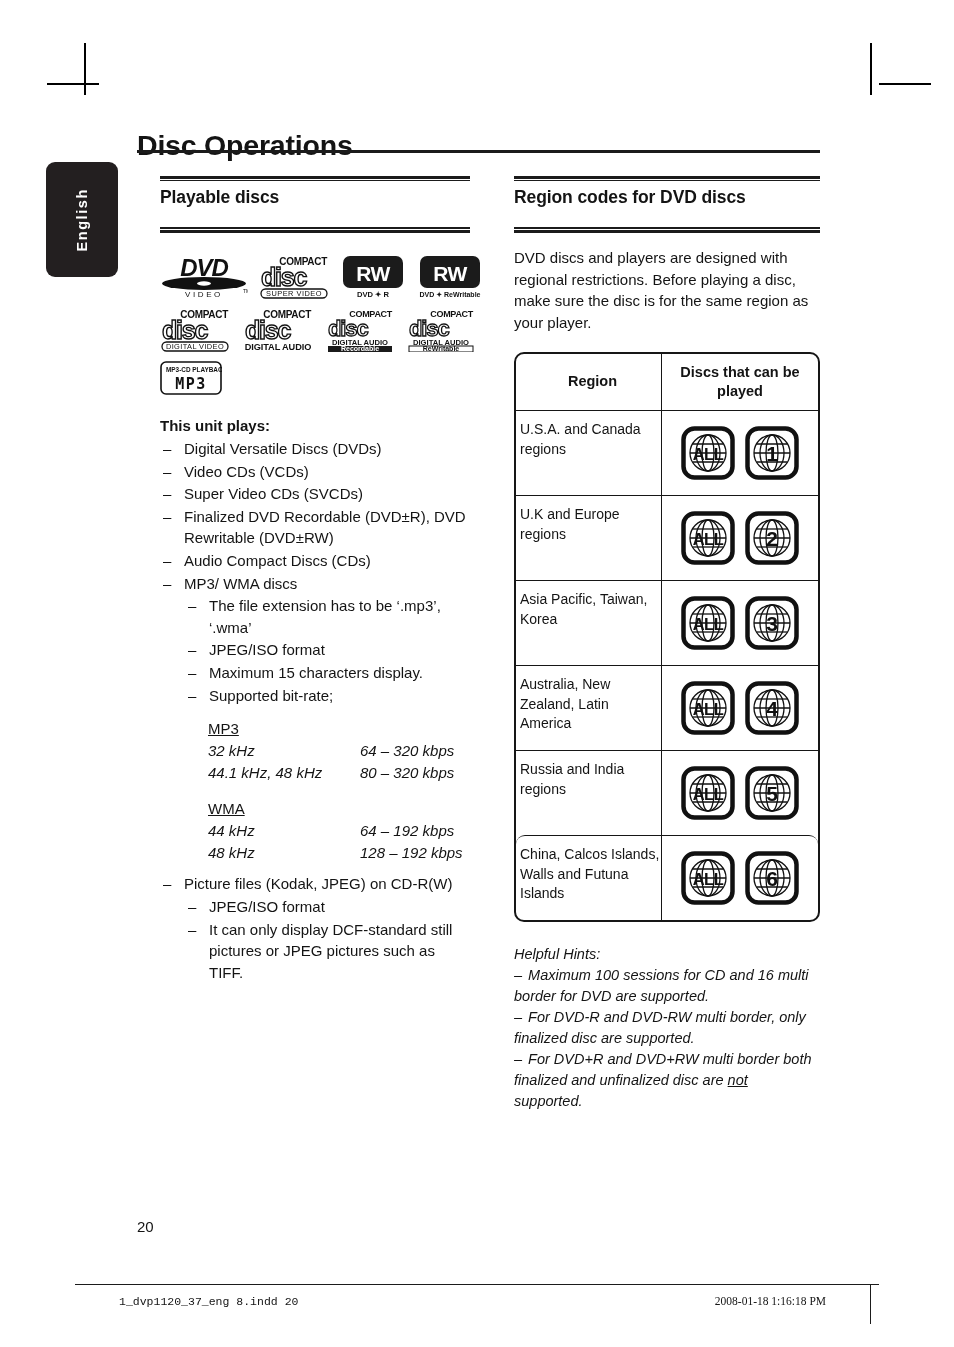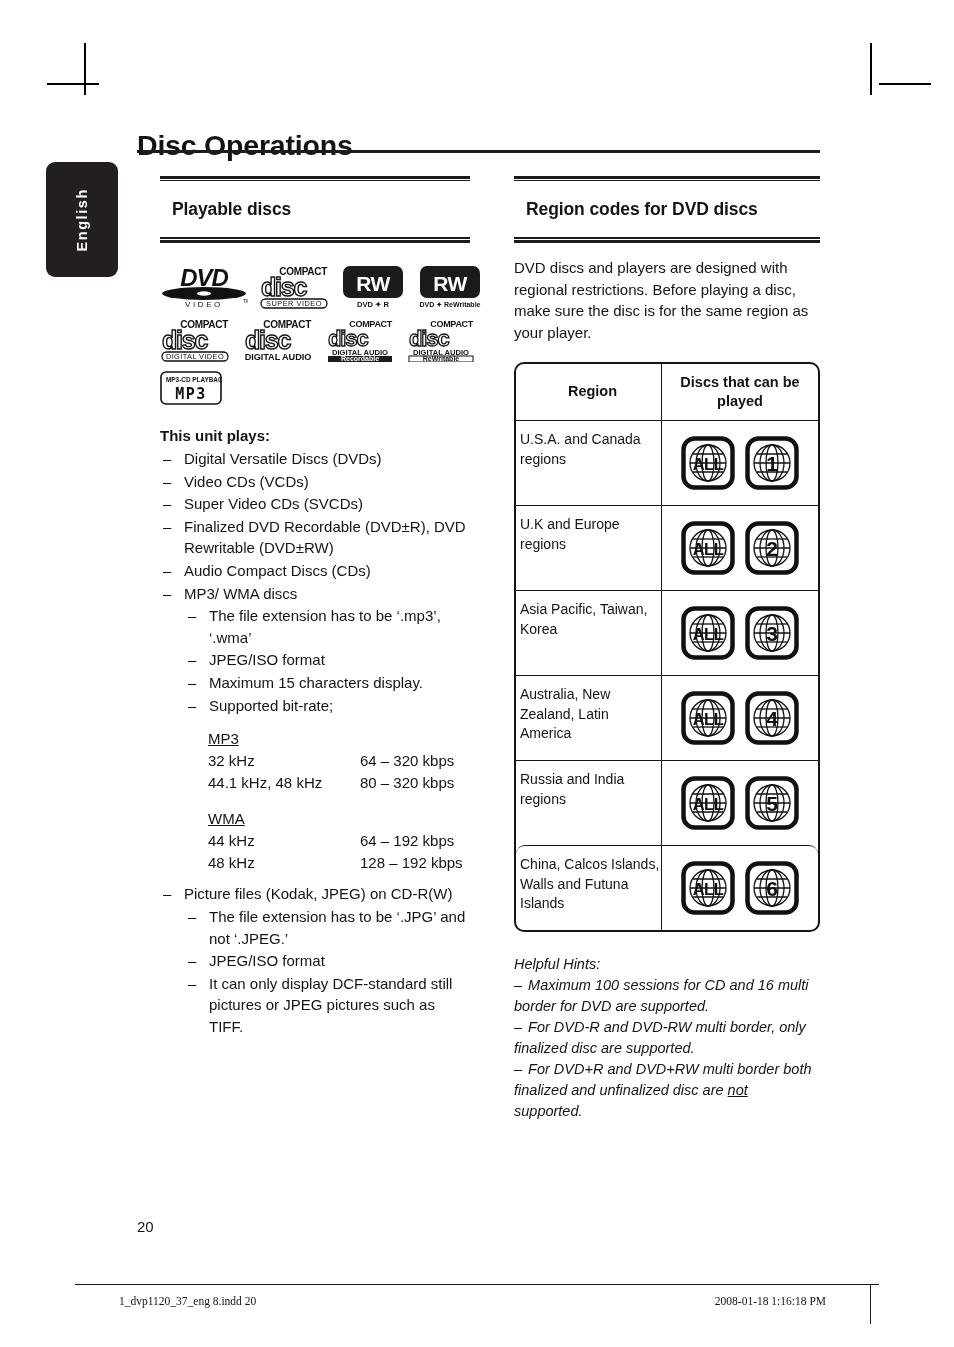--- a/index.html
+++ b/index.html
@@ -41,21 +41,21 @@
 
   
   #col-left{position:absolute;left:160px;top:176px;width:310px;}
   #col-right{position:absolute;left:514px;top:176px;width:306px;}
 
   .sec-head{position:relative;margin-bottom:6px;}
   .rule-thick{height:2.6px;background:#1b1b1b;}
   .rule-thin{height:1.1px;background:#1b1b1b;margin-top:1.8px;}
   .rule-thin-top{height:1.1px;background:#1b1b1b;margin-bottom:1.8px;}
   .sec-head h2{
-    margin:12px;padding:6px 0 5px 0;
+    margin:0;padding:6px 0 19px 0;
     font-size:17.5px;font-weight:bold;letter-spacing:-0.1px;
   }
 
   
   #logo-grid{margin-top:22px;}
   .logo-row{display:flex;align-items:flex-start;gap:11px;margin-bottom:9px;}
 
   .lg{position:relative;}
   .lg svg{display:block;}
 
@@ -69,21 +69,21 @@
   ul.dashlist>li::before{
     content:"\2013";position:absolute;left:3px;top:0;
   }
   ul.dashlist ul.dashlist{margin-top:1px;}
   ul.dashlist ul.dashlist>li{padding-left:25px;}
   ul.dashlist ul.dashlist>li::before{left:4px;}
 
   
   #bitrate{margin:12px 0 10px 48px;font-size:15px;line-height:1.46;}
   #bitrate .fmt{text-decoration:underline;margin-top:2px;}
-  #bitrate .brow{display:flex;}
+  #bitrate .brow{display:flex;font-style:italic;}
   #bitrate .brow .c1{width:152px;}
   #bitrate .gap{height:12px;}
 
   
   #region-intro{font-size:15px;line-height:1.45;margin-top:14px;}
 
   #region-table{
     margin-top:18px;border:2.2px solid #161616;border-radius:10px;
     overflow:hidden;background:#fff;
   }
@@ -106,21 +106,21 @@
 
   
   #hints{margin-top:22px;font-style:italic;font-size:14.5px;line-height:1.45;}
   #hints .hl{margin:0;}
   #hints .hl .dash{margin-right:6px;}
   #hints u{text-decoration:underline;}
 
   
   #page-num{position:absolute;left:137px;top:1218px;font-size:15px;}
   #foot-rule{position:absolute;left:75px;top:1284px;width:804px;height:1.3px;background:#1b1b1b;}
-  #foot-left{position:absolute;left:119px;top:1295px;font-family:Liberation Serif, serif;font-size:11.5px;text-align:center;}
+  #foot-left{position:absolute;left:119px;top:1295px;font-family:Liberation Mono, monospace;font-size:11.5px;text-align:center;}
   #foot-right{position:absolute;right:128px;top:1295px;font-family:"Liberation Serif",serif;font-size:11.5px;}
   .foot-tick{position:absolute;background:#1b1b1b;width:1.3px;height:40px;}
 </style>
 </head>
 <body>
 
 <div class="page">
 
   <div class="cm v" style="left:84px;top:43px;"></div>
   <div class="cm h" style="left:47px;top:83px;"></div>
@@ -287,21 +287,20 @@
       <div class="brow">
         <span class="c1">48 kHz</span>
         <span>128 – 192 kbps</span>
       </div>
     </div>
 
     <ul class="dashlist">
       <li>
         <span>Picture files (Kodak, JPEG) on CD-R(W)</span>
         <ul class="dashlist">
-          <li>The file extension has to be ‘.JPG’ and not ‘.JPEG.’</li>
           <li>JPEG/ISO format</li>
           <li>It can only display DCF-standard still pictures or JPEG pictures such as TIFF.</li>
         </ul>
       </li>
     </ul>
   </div>
 
   <div id="col-right">
 
     <div class="sec-head">

